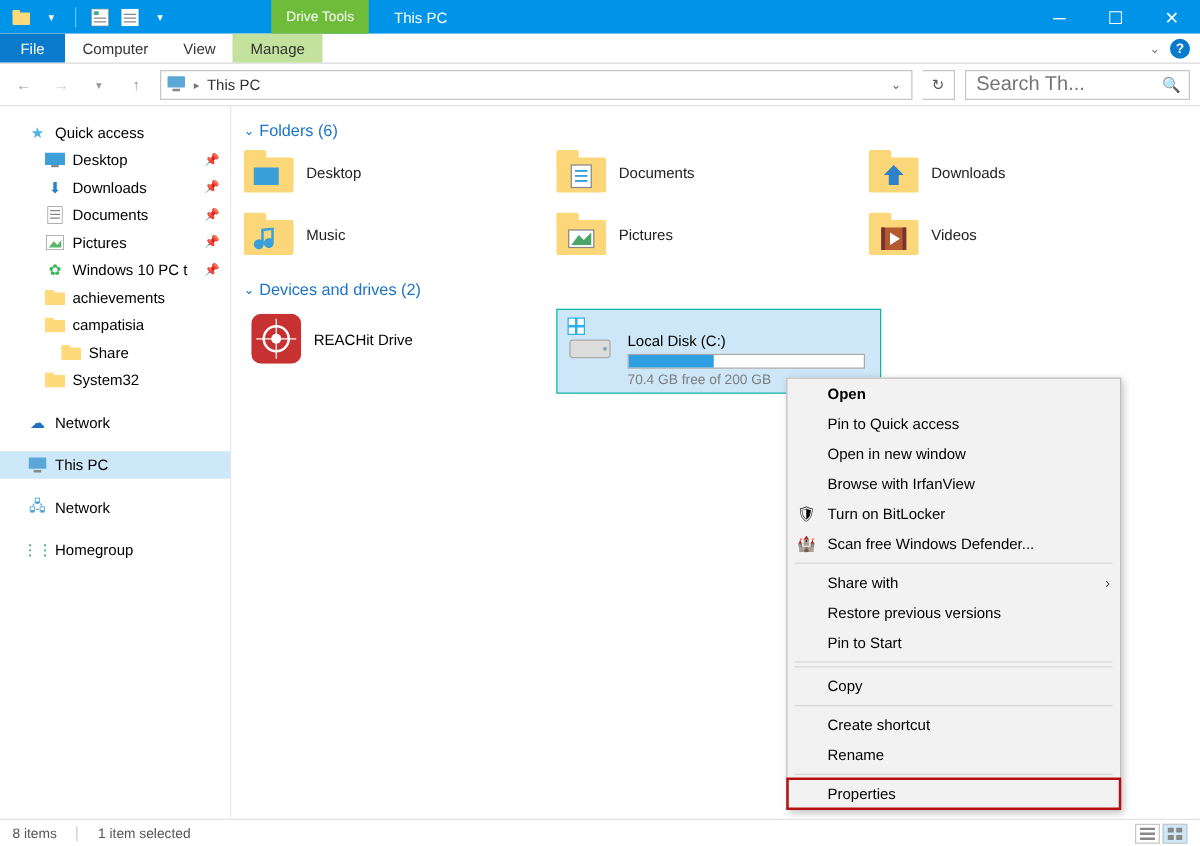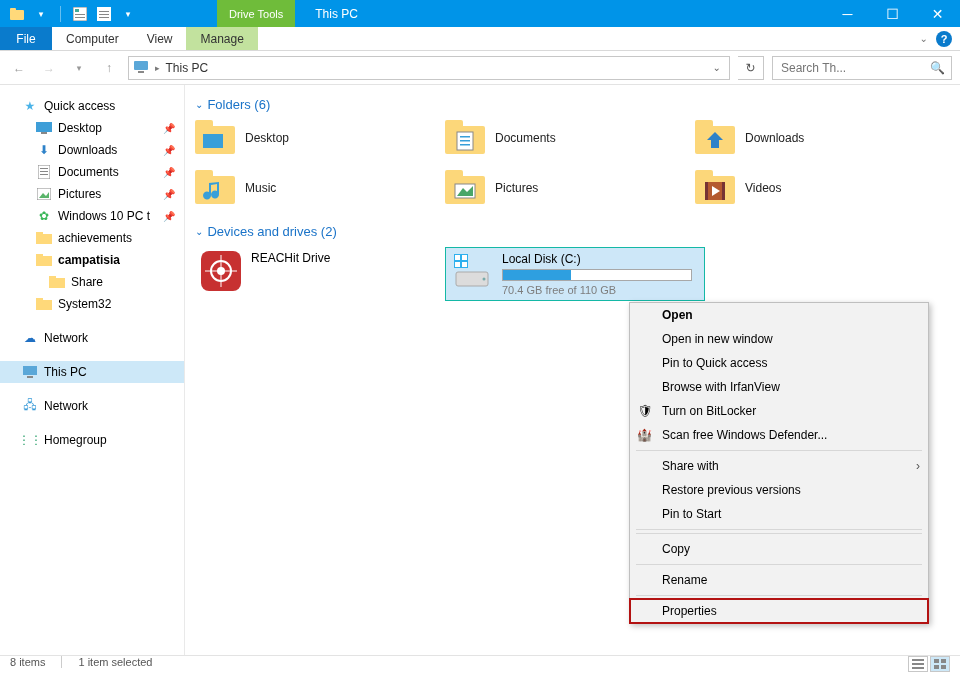--- a/index.html
+++ b/index.html
@@ -21,21 +21,21 @@
 
   .addr { height:34px; display:flex; align-items:center; gap:8px; padding:0 8px 0 8px; border-bottom:1px solid #e3e3e3;}
   .nav-btn { width:22px; height:22px; display:flex;align-items:center;justify-content:center; color:#999;}
   .addrbar{ flex:1; height:24px; border:1px solid #c7c7c7; display:flex; align-items:center; padding:0 4px; gap:6px;}
   .addrbar .pc-mini{width:16px;height:16px;}
   .addrbar .crumb{font-size:12px;color:#333;}
   .addrbar .tri{font-size:9px;color:#777;}
   .addrbar .dropv{margin-left:auto;color:#666;font-size:10px;padding:0 4px;}
   .refresh{width:26px;height:24px;border:1px solid #c7c7c7;border-left:none;display:flex;align-items:center;justify-content:center;color:#555;}
   .search{width:180px;height:24px;border:1px solid #c7c7c7;display:flex;align-items:center;padding:0 6px;gap:6px;color:#888;}
-  .search input{border:none;outline:none;font-size:12px;width:100%;color:#888; background:transparent;}
+  .search input{border:none;outline:none;font-size:16px;width:100%;color:#888; background:transparent;}
 
   .body{ display:flex; height:calc(100% - 27px - 24px - 34px - 22px);}
   .sidebar{ width:185px; border-right:1px solid #e9e9e9; padding-top:10px; font-size:12px;}
   .sidebar .item{ height:22px; display:flex; align-items:center; padding-left:22px; gap:6px; cursor:default;}
   .sidebar .item.selected{ background:#cde8f8;}
   .sidebar .item .pin{ margin-left:auto; margin-right:8px; color:#999; font-size:10px;}
   .sidebar .spacer{height:12px;}
   .ico{width:16px;height:16px;display:flex;align-items:center;justify-content:center;flex-shrink:0;}
 
   .main{ flex:1; padding:8px 10px 0 4px; overflow:hidden;}
@@ -44,31 +44,31 @@
   .grid{ display:grid; grid-template-columns: repeat(3, 250px); row-gap:14px; margin-left:6px;}
   .gitem{ display:flex; align-items:center; gap:10px;}
   .gitem .fold{ width:40px; height:36px;}
   .gitem .lbl{font-size:12px;color:#222;}
 
   .drive-row{display:grid;grid-template-columns: 250px 260px;column-gap:0;margin-left:6px;margin-top:6px;}
   .drive-item{display:flex;align-items:flex-start;gap:10px;padding:4px 6px;}
   .drive-item.sel{background:#cde7f8;border:1px solid #14b8a6;}
   .drive-item .dicon{width:40px;height:40px;}
   .drive-item .dtext{display:flex;flex-direction:column;gap:3px;flex:1;}
-  .drive-item .dtext .name{font-size:12px;}
+  .drive-item .dtext .name{font-size:12px;margin-top:14px;}
   .drive-item .dtext .bar{height:12px;border:1px solid #a8a8a8;background:#fff;width:190px;position:relative;}
   .drive-item .dtext .bar .fill{position:absolute;left:0;top:0;bottom:0;width:36%;background:#2e9fe0;}
   .drive-item .dtext .free{font-size:11px;color:#7d7d7d;}
 
-  .status{ height:22px; border-top:1px solid #e3e3e3; display:flex; align-items:flex-start; padding:0 10px; font-size:11px; color:#555; gap:16px; position:absolute; bottom:0; left:0; right:0; background:#fff;}
+  .status{ height:22px; border-top:1px solid #e3e3e3; display:flex; align-items:center; padding:0 10px; font-size:11px; color:#555; gap:16px; position:absolute; bottom:0; left:0; right:0; background:#fff;}
   .status .viewbtns{margin-left:auto;display:flex;gap:2px;}
   .vbtn{width:20px;height:16px;border:1px solid #c7c7c7;display:flex;align-items:center;justify-content:center;}
   .vbtn.active{background:#cde8f8;}
 
-  .ctx{ position:absolute; left:629px; top:302px; width:300px; background:#f2f2f2; border:1px solid #bfbfbf; box-shadow:2px 2px 6px rgba(0,0,0,.25); font-size:12px;}
+  .ctx{ position:absolute; left:629px; top:302px; width:268px; background:#f2f2f2; border:1px solid #bfbfbf; box-shadow:2px 2px 6px rgba(0,0,0,.25); font-size:12px;}
   .ctx .row{height:24px;display:flex;align-items:center;padding-left:32px;position:relative;}
   .ctx .row .ricon{position:absolute;left:7px;width:16px;height:16px;display:flex;align-items:center;justify-content:center;}
   .ctx .row .arrow{margin-left:auto;margin-right:8px;font-size:12px;color:#555;}
   .ctx hr{border:none;border-top:1px solid #d7d7d7;margin:3px 6px;}
   .ctx .bold{font-weight:600;}
   .ctx .highlighted{outline:2px solid #b31212;outline-offset:-1px;}
 
   svg{display:block;}
 </style>
 </head>
@@ -196,21 +196,21 @@
       </div>
     <div class="item" style="padding-left:36px;">
         <span class="ico">
           <svg width="16" height="12">
             <rect y="2" width="16" height="10" fill="#ffd97a"></rect>
             <rect width="7" height="4" fill="#ffd97a"></rect>
           </svg>
         </span>
         <span>achievements</span>
       </div>
-    <div class="item" style="padding-left:36px;font-weight:bold;">
+    <div class="item" style="padding-left:36px;">
         <span class="ico">
           <svg width="16" height="12">
             <rect y="2" width="16" height="10" fill="#ffd97a"></rect>
             <rect width="7" height="4" fill="#ffd97a"></rect>
           </svg>
         </span>
         <span>campatisia</span>
       </div>
     <div class="item" style="padding-left:49px;">
         <span class="ico">
@@ -361,36 +361,36 @@
               <rect x="10" y="10" width="5" height="5" fill="#fff"></rect>
               <rect x="4" y="20" width="32" height="14" fill="#dcdcdc" rx="2" stroke="#aaa"></rect>
               <circle cx="32" cy="27" r="1.5" fill="#7aa"></circle>
             </svg>
           </span>
         <div class="dtext">
           <span class="name">Local Disk (C:)</span>
           <div class="bar">
               <div class="fill"></div>
             </div>
-          <span class="free">70.4 GB free of 110 GB</span>
+          <span class="free">70.4 GB free of 200 GB</span>
         </div>
       </div>
     </div>
   </div>
 </div>
 
 <div class="ctx">
   <div class="row bold">
       <span>Open</span>
     </div>
   <div class="row">
+      <span>Pin to Quick access</span>
+    </div>
+  <div class="row">
       <span>Open in new window</span>
-    </div>
-  <div class="row">
-      <span>Pin to Quick access</span>
     </div>
   <div class="row">
       <span>Browse with IrfanView</span>
     </div>
   <div class="row">
       <span class="ricon">🛡</span>
       <span>Turn on BitLocker</span>
     </div>
   <div class="row">
       <span class="ricon">🏰</span>
@@ -406,20 +406,23 @@
     </div>
   <div class="row">
       <span>Pin to Start</span>
     </div>
   <hr>
   <hr>
   <div class="row">
       <span>Copy</span>
     </div>
   <hr>
+  <div class="row">
+      <span>Create shortcut</span>
+    </div>
   <div class="row">
       <span>Rename</span>
     </div>
   <hr>
   <div class="row highlighted">
       <span>Properties</span>
     </div>
 </div>
 
 <div class="status">

